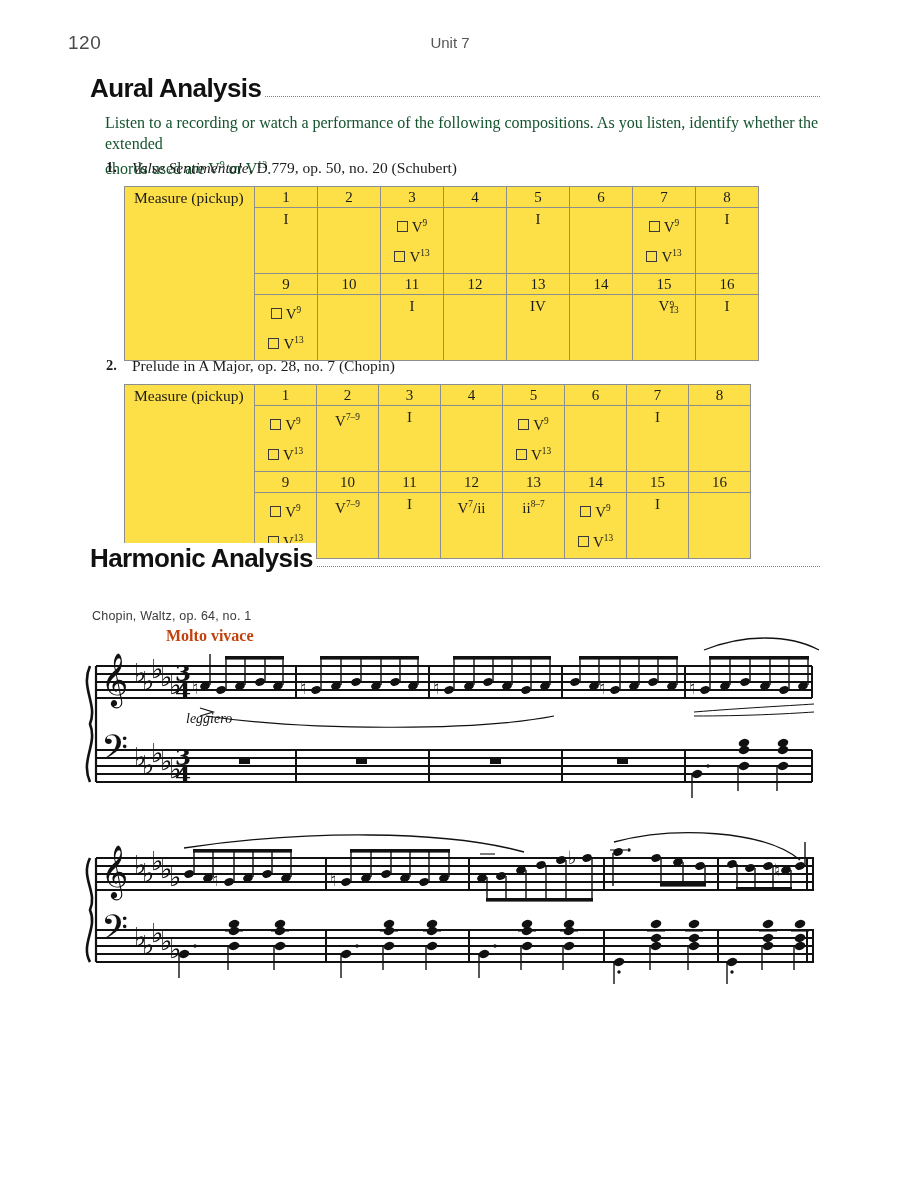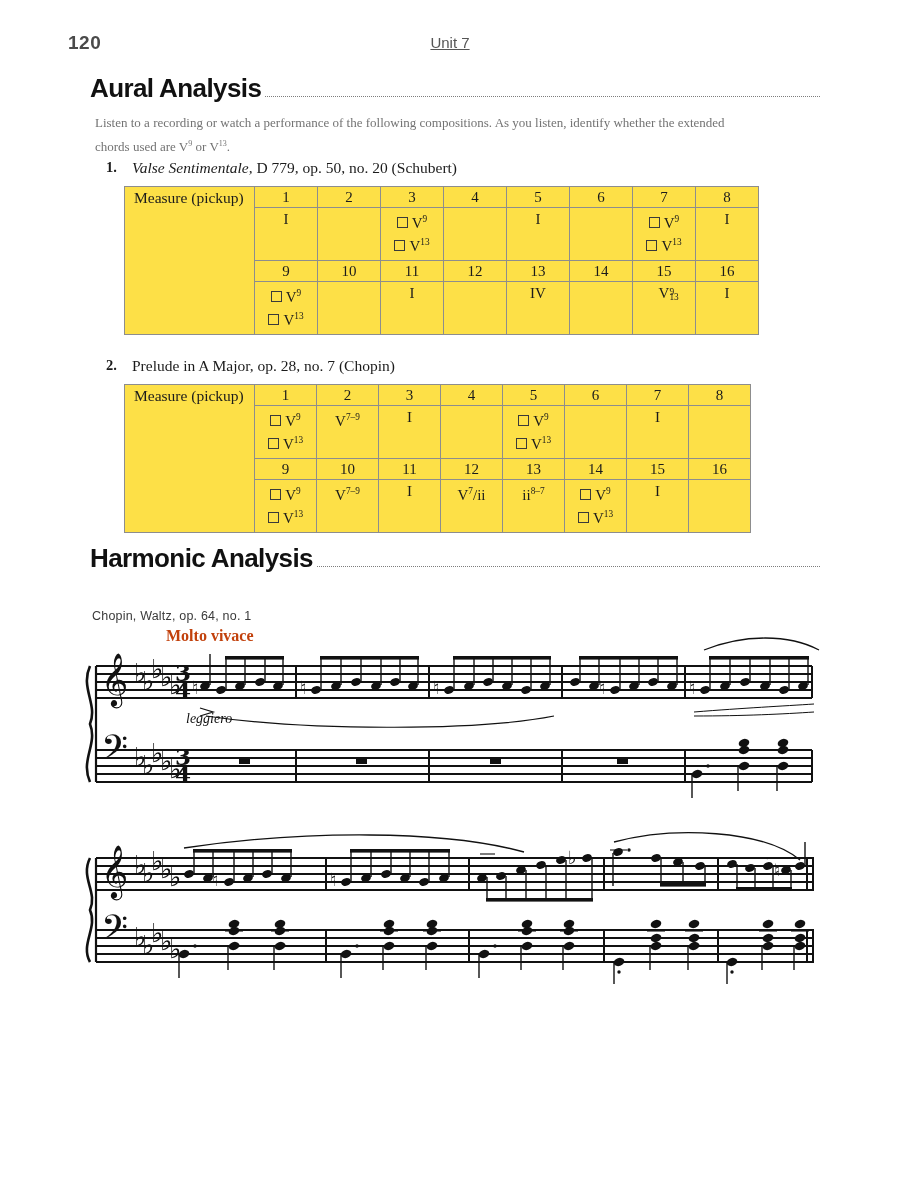--- a/index.html
+++ b/index.html
@@ -9,52 +9,52 @@
     font-family:"Liberation Serif", serif;
     color:#1a1a1a;
     position:relative;
     overflow:hidden;
   }
   .page{position:absolute;inset:0;}
 
   
   .runhead{position:absolute;top:32px;left:0;width:900px;height:24px;}
   .folio{position:absolute;left:68px;top:0;font-size:19px;color:#4a4a4a;
-         font-family:"Liberation Sans",sans-serif;font-weight:700;letter-spacing:.5px;}
+         font-family:"Liberation Sans",sans-serif;font-weight:400;letter-spacing:.5px;}
   .unit{position:absolute;left:0;top:2px;width:900px;text-align:center;
-        font-size:15px;color:#555;font-family:"Liberation Sans",sans-serif;font-weight:300;text-decoration:underline;}
+        font-size:15px;color:#555;font-family:"Liberation Sans",sans-serif;font-weight:300;}
 
   
   .sec{position:absolute;left:90px;width:730px;height:30px;}
   .sec .h{font-family:"Liberation Sans",sans-serif;font-weight:bold;
           font-size:26px;letter-spacing:-.6px;color:#111;
           display:inline-block;vertical-align:bottom;line-height:30px;}
   .sec .lead{position:absolute;left:0;right:0;bottom:6px;height:1px;
              border-bottom:1px dotted #7d7d7d;z-index:-1;}
   .sec .hwrap{position:relative;display:inline-block;background:#fff;padding-right:3px;z-index:2;}
 
-  .intro{position:absolute;left:95px;width:725px;font-size:13px;line-height:21px;color:#737373;}
+  .intro{position:absolute;left:105px;width:725px;font-size:16px;line-height:21px;color:#14532d;}
   .intro sup{font-size:.62em;vertical-align:super;}
 
   
   .item{position:absolute;font-size:15.5px;color:#1b1b1b;}
   .item .num{position:absolute;left:0;top:0;font-weight:bold;font-size:14.5px;}
   .item .ttl{position:absolute;left:26px;top:0;white-space:nowrap;}
   .item .ttl i{font-style:italic;}
 
   
   table.meas{position:absolute;border-collapse:collapse;table-layout:fixed;
              font-size:15px;background:#fde047;}
   table.meas td{border:1px solid #8d8d8d;text-align:center;vertical-align:top;
                 padding:2px 0 3px 0;color:#1b1b1b;}
   table.meas td.lbl{text-align:left;padding-left:9px;vertical-align:top;font-size:15.5px;}
   table.meas td.num{height:20px;vertical-align:middle;padding:0;}
   table.meas td.cell{height:47px;}
   table.meas sup{font-size:.62em;vertical-align:super;}
-  .opt{display:block;line-height:19px;white-space:nowrap;}
+  .opt{display:block;line-height:26px;white-space:nowrap;}
   .opt .bx{display:inline-block;width:9px;height:9px;border:1px solid #3a3a3a;
            margin-right:4px;vertical-align:baseline;position:relative;top:0px;}
   .plain{display:block;line-height:19px;}
   .overset{position:relative;display:inline-block;}
   .overset .a{position:absolute;left:100%;top:-1px;font-size:.62em;}
   .overset .b{position:absolute;left:100%;top:4px;font-size:.62em;}
 
   
   .src{position:absolute;left:92px;font-family:"Liberation Sans",sans-serif;
        font-size:12.5px;color:#3a3a3a;letter-spacing:.2px;}

